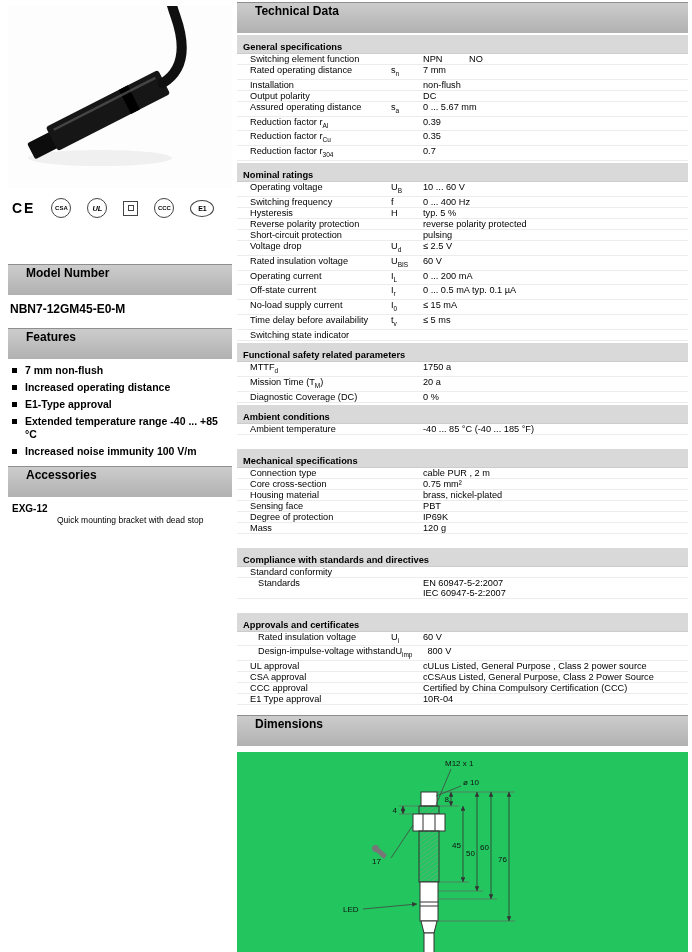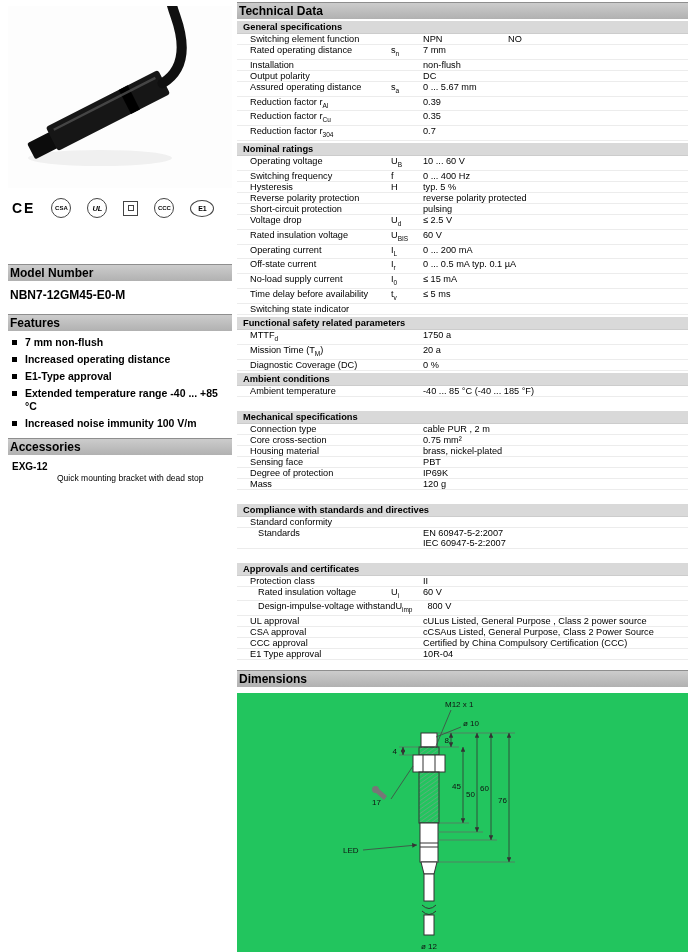--- a/index.html
+++ b/index.html
@@ -5,21 +5,21 @@
   * { margin:0; padding:0; box-sizing:border-box; }
   html,body { width:692px; height:952px; background:#fff; font-family:"Liberation Sans", sans-serif; color:#000; }
   .page { position:relative; width:692px; height:952px; background:#ffffff; overflow:hidden; }
 
   
   .leftcol  { position:absolute; left:8px;  top:6px; width:224px; }
   .rightcol { position:absolute; left:237px; top:2px; width:451px; }
 
   
   .hbar { background:linear-gradient(180deg,#cccccc,#b1b1b1); border-top:1px solid #8e8e8e;
-          font-weight:bold; font-size:12px; line-height:14px; padding:1px 2px; height:17px; }
+          font-weight:bold; font-size:12px; line-height:14px; padding:1px 18px; height:31px; }
 
   
   .photo { width:224px; height:182px; background:#fdfdfd; }
   .certs { display:flex; align-items:center; gap:16px; height:24px; margin:8px 2px 0 4px; }
   .ce   { font-size:14px; font-weight:600; letter-spacing:2px; }
   .circ { width:20px; height:20px; border:1.3px solid #444; border-radius:50%;
           display:flex; align-items:center; justify-content:center; font-size:6px; font-weight:bold; flex:0 0 auto; }
   .circ.ul { font-size:7.5px; font-style:italic; }
   .boxicon { width:15px; height:15px; border:1.5px solid #444; display:flex; align-items:center; justify-content:center; flex:0 0 auto; }
   .boxicon .inner { width:6px; height:6px; border:1.2px solid #444; }
@@ -30,28 +30,28 @@
   .hbar.gap6 { margin-top:6px; }
   .featlist { margin:5px 2px 8px 4px; }
   .feat { display:flex; font-size:10.5px; font-weight:bold; margin:0 0 4px 0; line-height:13px; }
   .fbullet { width:5px; height:5px; background:#000; margin:4px 8px 0 0; flex:0 0 auto; }
   .acc { margin:6px 2px 0 4px; }
   .accname { font-size:10px; font-weight:bold; }
   .accdesc { font-size:8.5px; margin-top:1px;margin-left:45px; }
 
   
   .tsection { background:#d9d9d9; font-weight:bold; font-size:9.3px; line-height:10px;
-              padding:1px 4px 1px 6px; border-bottom:1px solid #cccccc; margin-top:2px; }
+              padding:7px 4px 1px 6px; border-bottom:1px solid #cccccc; margin-top:2px; }
   .tsection.gap { margin-top:14px; }
   .trow  { display:flex; font-size:9.2px; line-height:10px; border-bottom:1px solid #ececec; }
   .tlabel { flex:0 0 154px; padding-left:13px; white-space:nowrap; }
   .tlabel.ind { padding-left:21px; }
   .tsym  { flex:0 0 32px; }
   .tval  { flex:1; }
-  .tval.two { display:flex;gap:39px; }
+  .tval.two { display:flex; }
   .tval .v1 { width:46px; }
   sub { font-size:6.5px; }
 
   .dimhdr { margin-top:10px; }
   .dimbox { height:272px; background:#22c55e; }
   .dimbox svg { display:block; margin:6px 0 0 92px; }
 
   text { font-family:"Liberation Sans", sans-serif; }
 </style>
 </head>
@@ -345,27 +345,20 @@
         </div>
         <div class="trow">
           <div class="tlabel ind">Standards</div>
           <div class="tsym"></div>
           <div class="tval">
             <div>EN 60947-5-2:2007</div>
             <div>IEC 60947-5-2:2007</div>
           </div>
         </div>
         <div class="tsection gap">Approvals and certificates</div>
-        <div class="trow">
-          <div class="tlabel">Protection class</div>
-          <div class="tsym"></div>
-          <div class="tval">
-            <div>II</div>
-          </div>
-        </div>
         <div class="trow">
           <div class="tlabel ind">Rated insulation voltage</div>
           <div class="tsym">U<sub>i</sub></div>
           <div class="tval">
             <div>60 V</div>
           </div>
         </div>
         <div class="trow">
           <div class="tlabel ind">Design-impulse-voltage withstand</div>
           <div class="tsym">U<sub>imp</sub></div>

